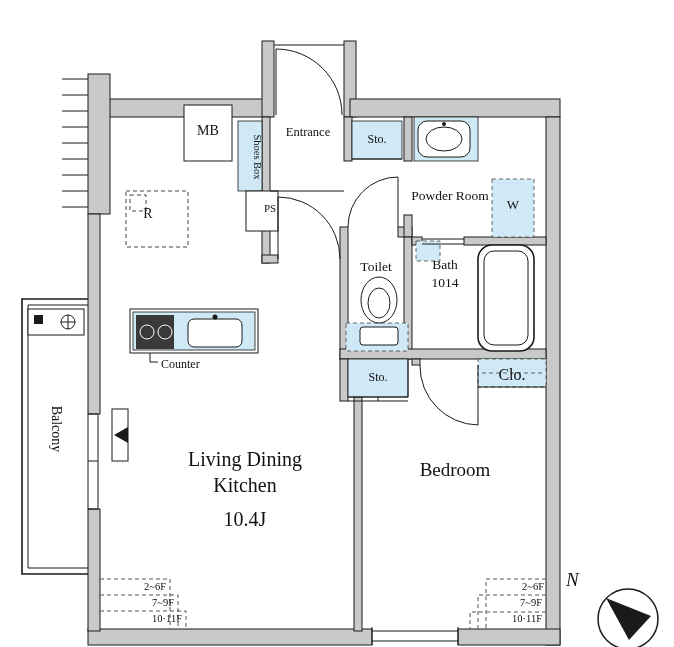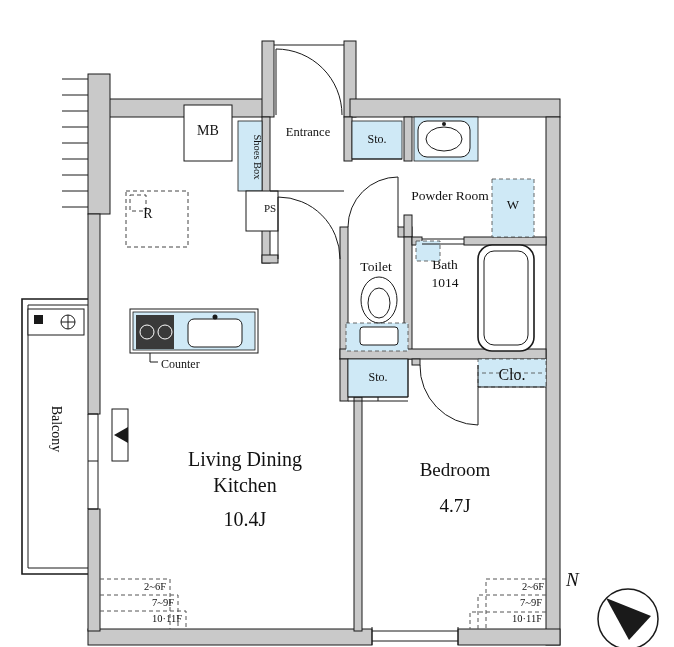--- a/index.html
+++ b/index.html
@@ -148,21 +148,20 @@
   <div class="lbl c" style="left:414px;top:228px;width:62px;font-size:13.5px;">Bath</div>
   <div class="lbl c" style="left:414px;top:246px;width:62px;font-size:13.5px;text-align:center;">1014</div>
   <div class="lbl" style="left:161px;top:328px;width:64px;font-size:12px;">Counter</div>
   <div class="lbl c" style="left:348px;top:341px;width:60px;font-size:12px;">Sto.</div>
   <div class="lbl c" style="left:482px;top:336px;width:60px;font-size:16px;">Clo.</div>
 
   <div class="lbl c room" style="left:155px;top:418px;width:180px;">Living Dining</div>
   <div class="lbl c room" style="left:155px;top:444px;width:180px;">Kitchen</div>
   <div class="lbl c room" style="left:160px;top:478px;width:170px;">10.4J</div>
   <div class="lbl c" style="left:395px;top:430px;width:120px;font-size:19px;">Bedroom</div>
-  <div class="lbl c" style="left:395px;top:466px;width:120px;font-size:19px;">4.7J</div>
   <div class="lbl c v" style="left:64px;top:352px;width:96px;font-size:14px;">Balcony</div>
 
   <div class="lbl r tiny" style="left:100px;top:552px;width:66px;">2~6F</div>
   <div class="lbl r tiny" style="left:106px;top:568px;width:68px;">7~9F</div>
   <div class="lbl r tiny" style="left:104px;top:584px;width:78px;">10·11F</div>
   <div class="lbl r tiny" style="left:488px;top:552px;width:56px;">2~6F</div>
   <div class="lbl r tiny" style="left:480px;top:568px;width:62px;">7~9F</div>
   <div class="lbl r tiny" style="left:472px;top:584px;width:70px;">10·11F</div>
 
   <div class="lbl" style="left:566px;top:540px;width:24px;font-size:19px;font-style:italic;">N</div>

